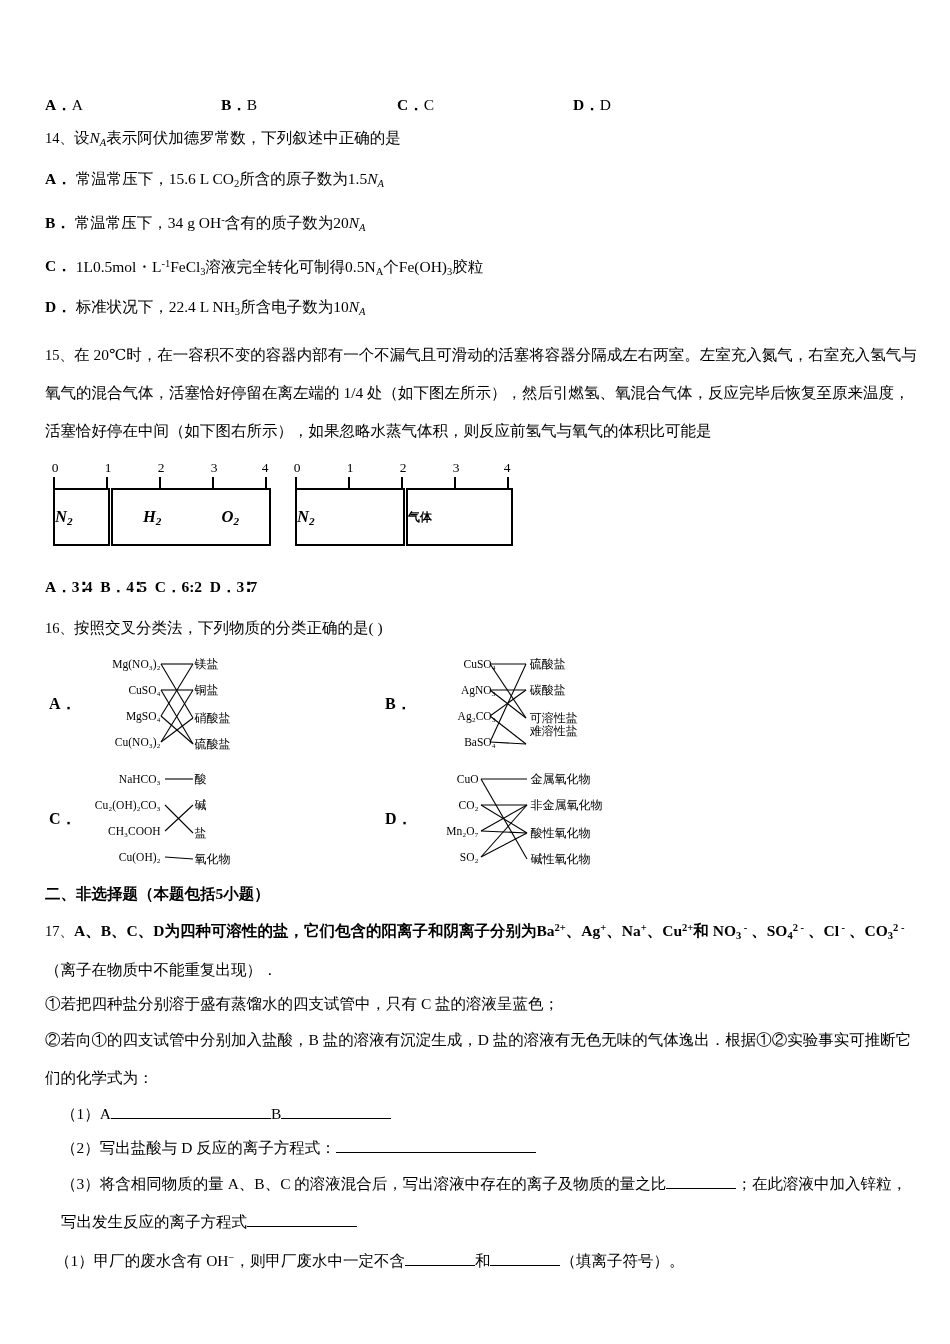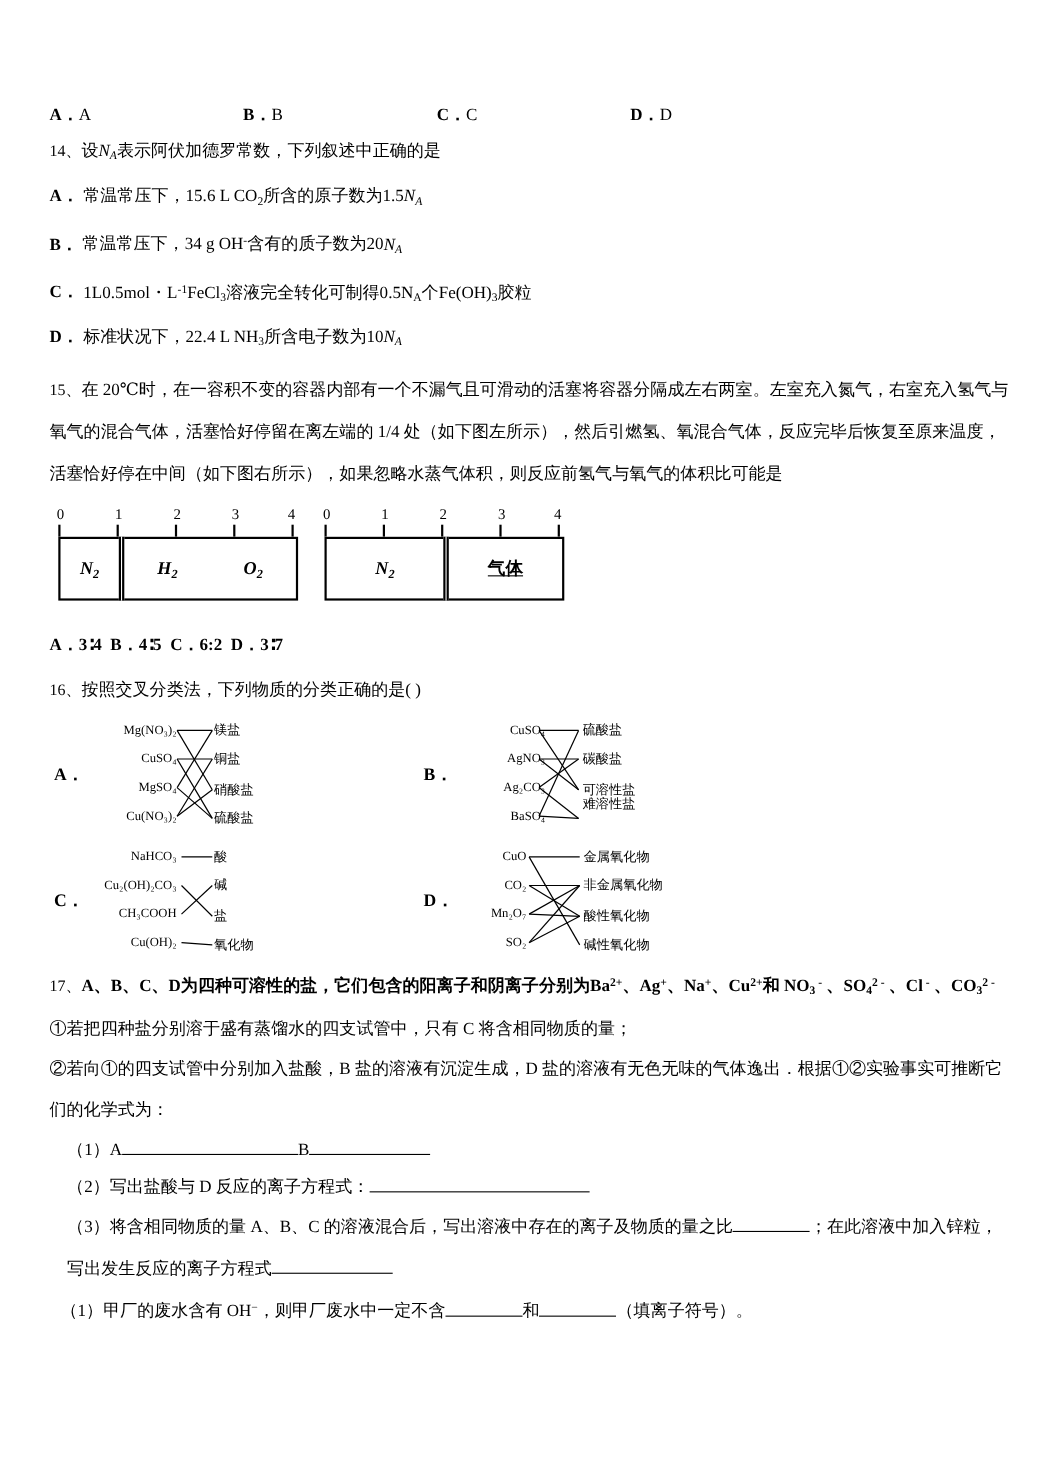--- a/index.html
+++ b/index.html
@@ -111,31 +111,30 @@
     border-right: 2.5px solid #000;
     box-sizing: border-box;
     background: #fff;
   }
   .cell {
     position: absolute;
     top: 0;
     height: 100%;
     display: flex;
     align-items: center;
-    justify-content: center;
+    justify-content: flex-start;
     font-weight: bold;
     font-style: italic;
     font-size: 16.5px;
     font-family: "Liberation Serif", serif;
   }
   .cell.cn {
     font-style: normal;
     font-family: "Liberation Sans", sans-serif;
-    font-size: 16px;
-    text-decoration: underline;
+    font-size: 12px;
   }
   .cell.two { justify-content: space-around; }
 
   
   .q16grid {
     position: relative;
     margin-top: 6px;
     height: 225px;
   }
   .xcls {
@@ -390,25 +389,27 @@
         <div class="lft" style="top:90px; right:176px;">SO₂</div>
         <div class="rgt" style="top:12px;">金属氧化物</div>
         <div class="rgt" style="top:38px;">非金属氧化物</div>
         <div class="rgt" style="top:66px;">酸性氧化物</div>
         <div class="rgt" style="top:92px;">碱性氧化物</div>
       </div>
     </div>
 
   </div>
 
+  <div class="sec">二、非选择题（本题包括5小题）</div>
 
   <div class="line b">
     <span class="qnum" style="font-weight:normal;">17、</span><span>A、B、C、D为四种可溶性的盐，它们包含的阳离子和阴离子分别为</span>Ba<sup>2+</sup>、Ag<sup>+</sup>、Na<sup>+</sup>、Cu<sup>2+</sup>和 NO<sub>3</sub><sup> -</sup> 、SO<sub>4</sub><sup>2 -</sup> 、Cl<sup> -</sup> 、CO<sub>3</sub><sup>2 -</sup>
   </div>
-  <div class="line">①若把四种盐分别溶于盛有蒸馏水的四支试管中，只有 C 将含相同物质的量；</div>
+  <div class="line">（离子在物质中不能重复出现）．</div>
+  <div class="line">①若把四种盐分别溶于盛有蒸馏水的四支试管中，只有 C 盐的溶液呈蓝色；</div>
   <div class="para">②若向①的四支试管中分别加入盐酸，B 盐的溶液有沉淀生成，D 盐的溶液有无色无味的气体逸出．根据①②实验事实可推断它们的化学式为：</div>
 
   <div class="line" style="padding-left:16px;">
     <span>（1）A</span><span class="blank-l"></span><span>B</span><span class="blank-m"></span>
   </div>
 
   <div class="line" style="padding-left:16px;">
     <span>（2）写出盐酸与 D 反应的离子方程式：</span><span class="blank-xl"></span>
   </div>
 

